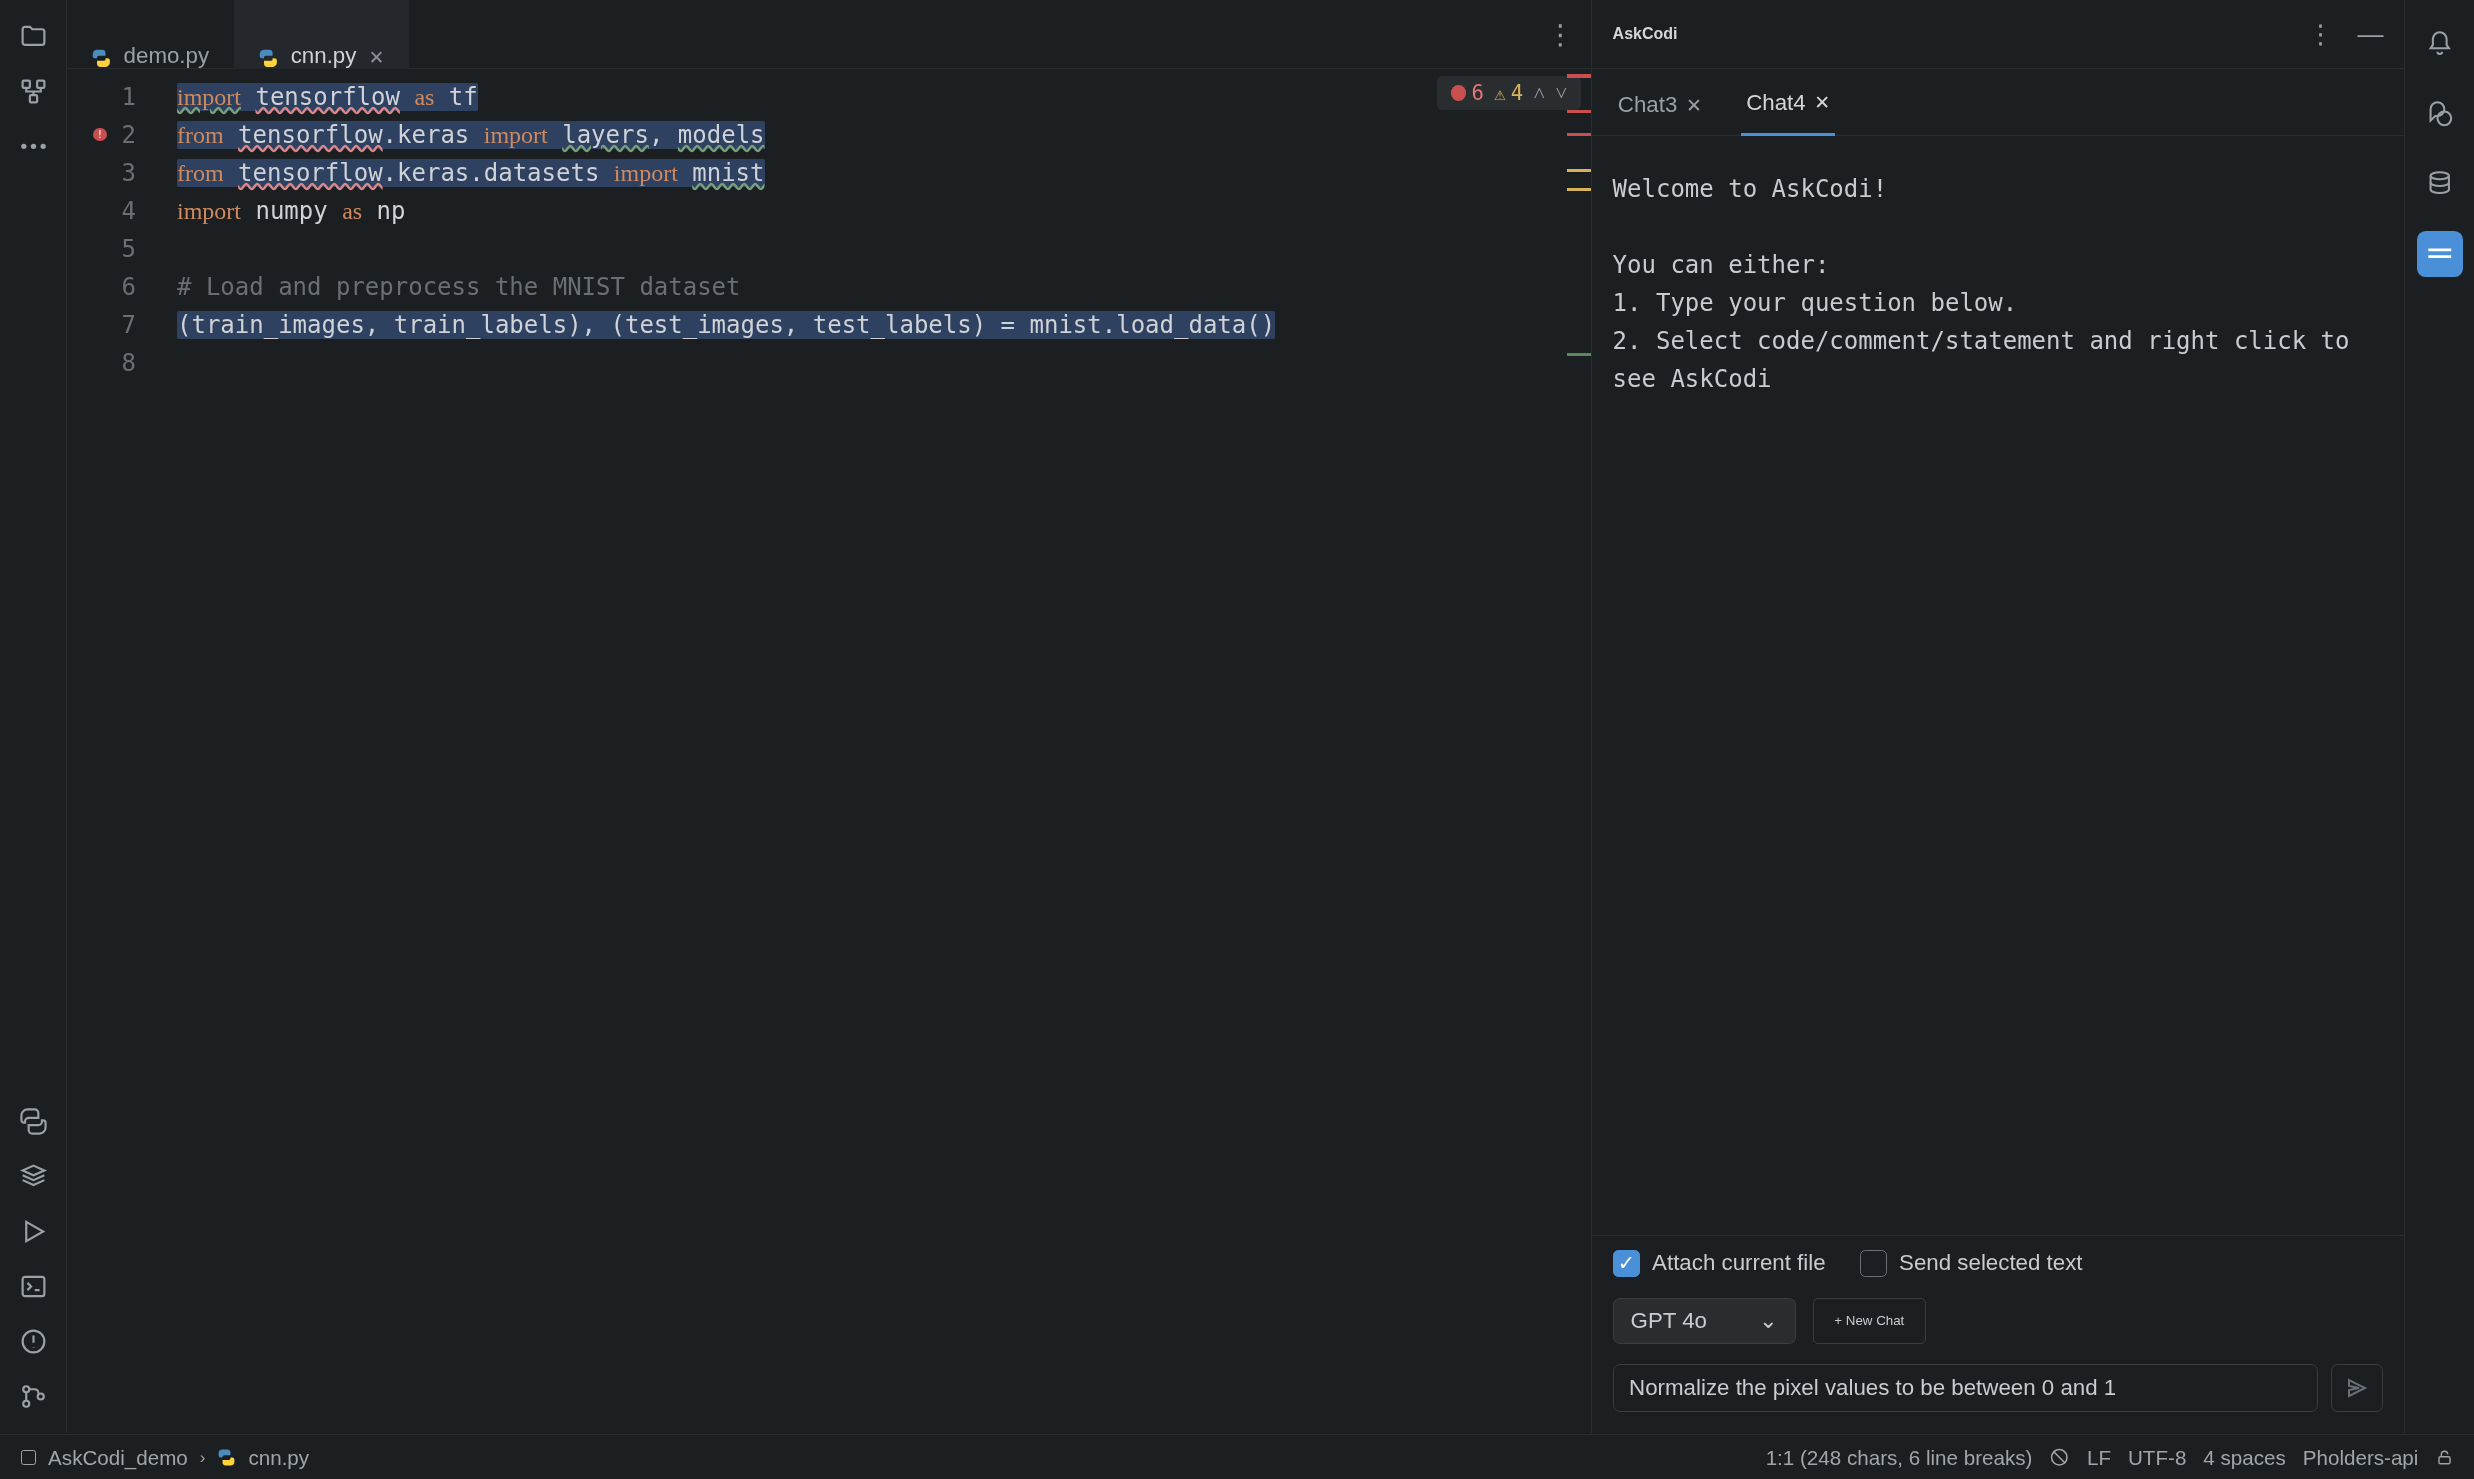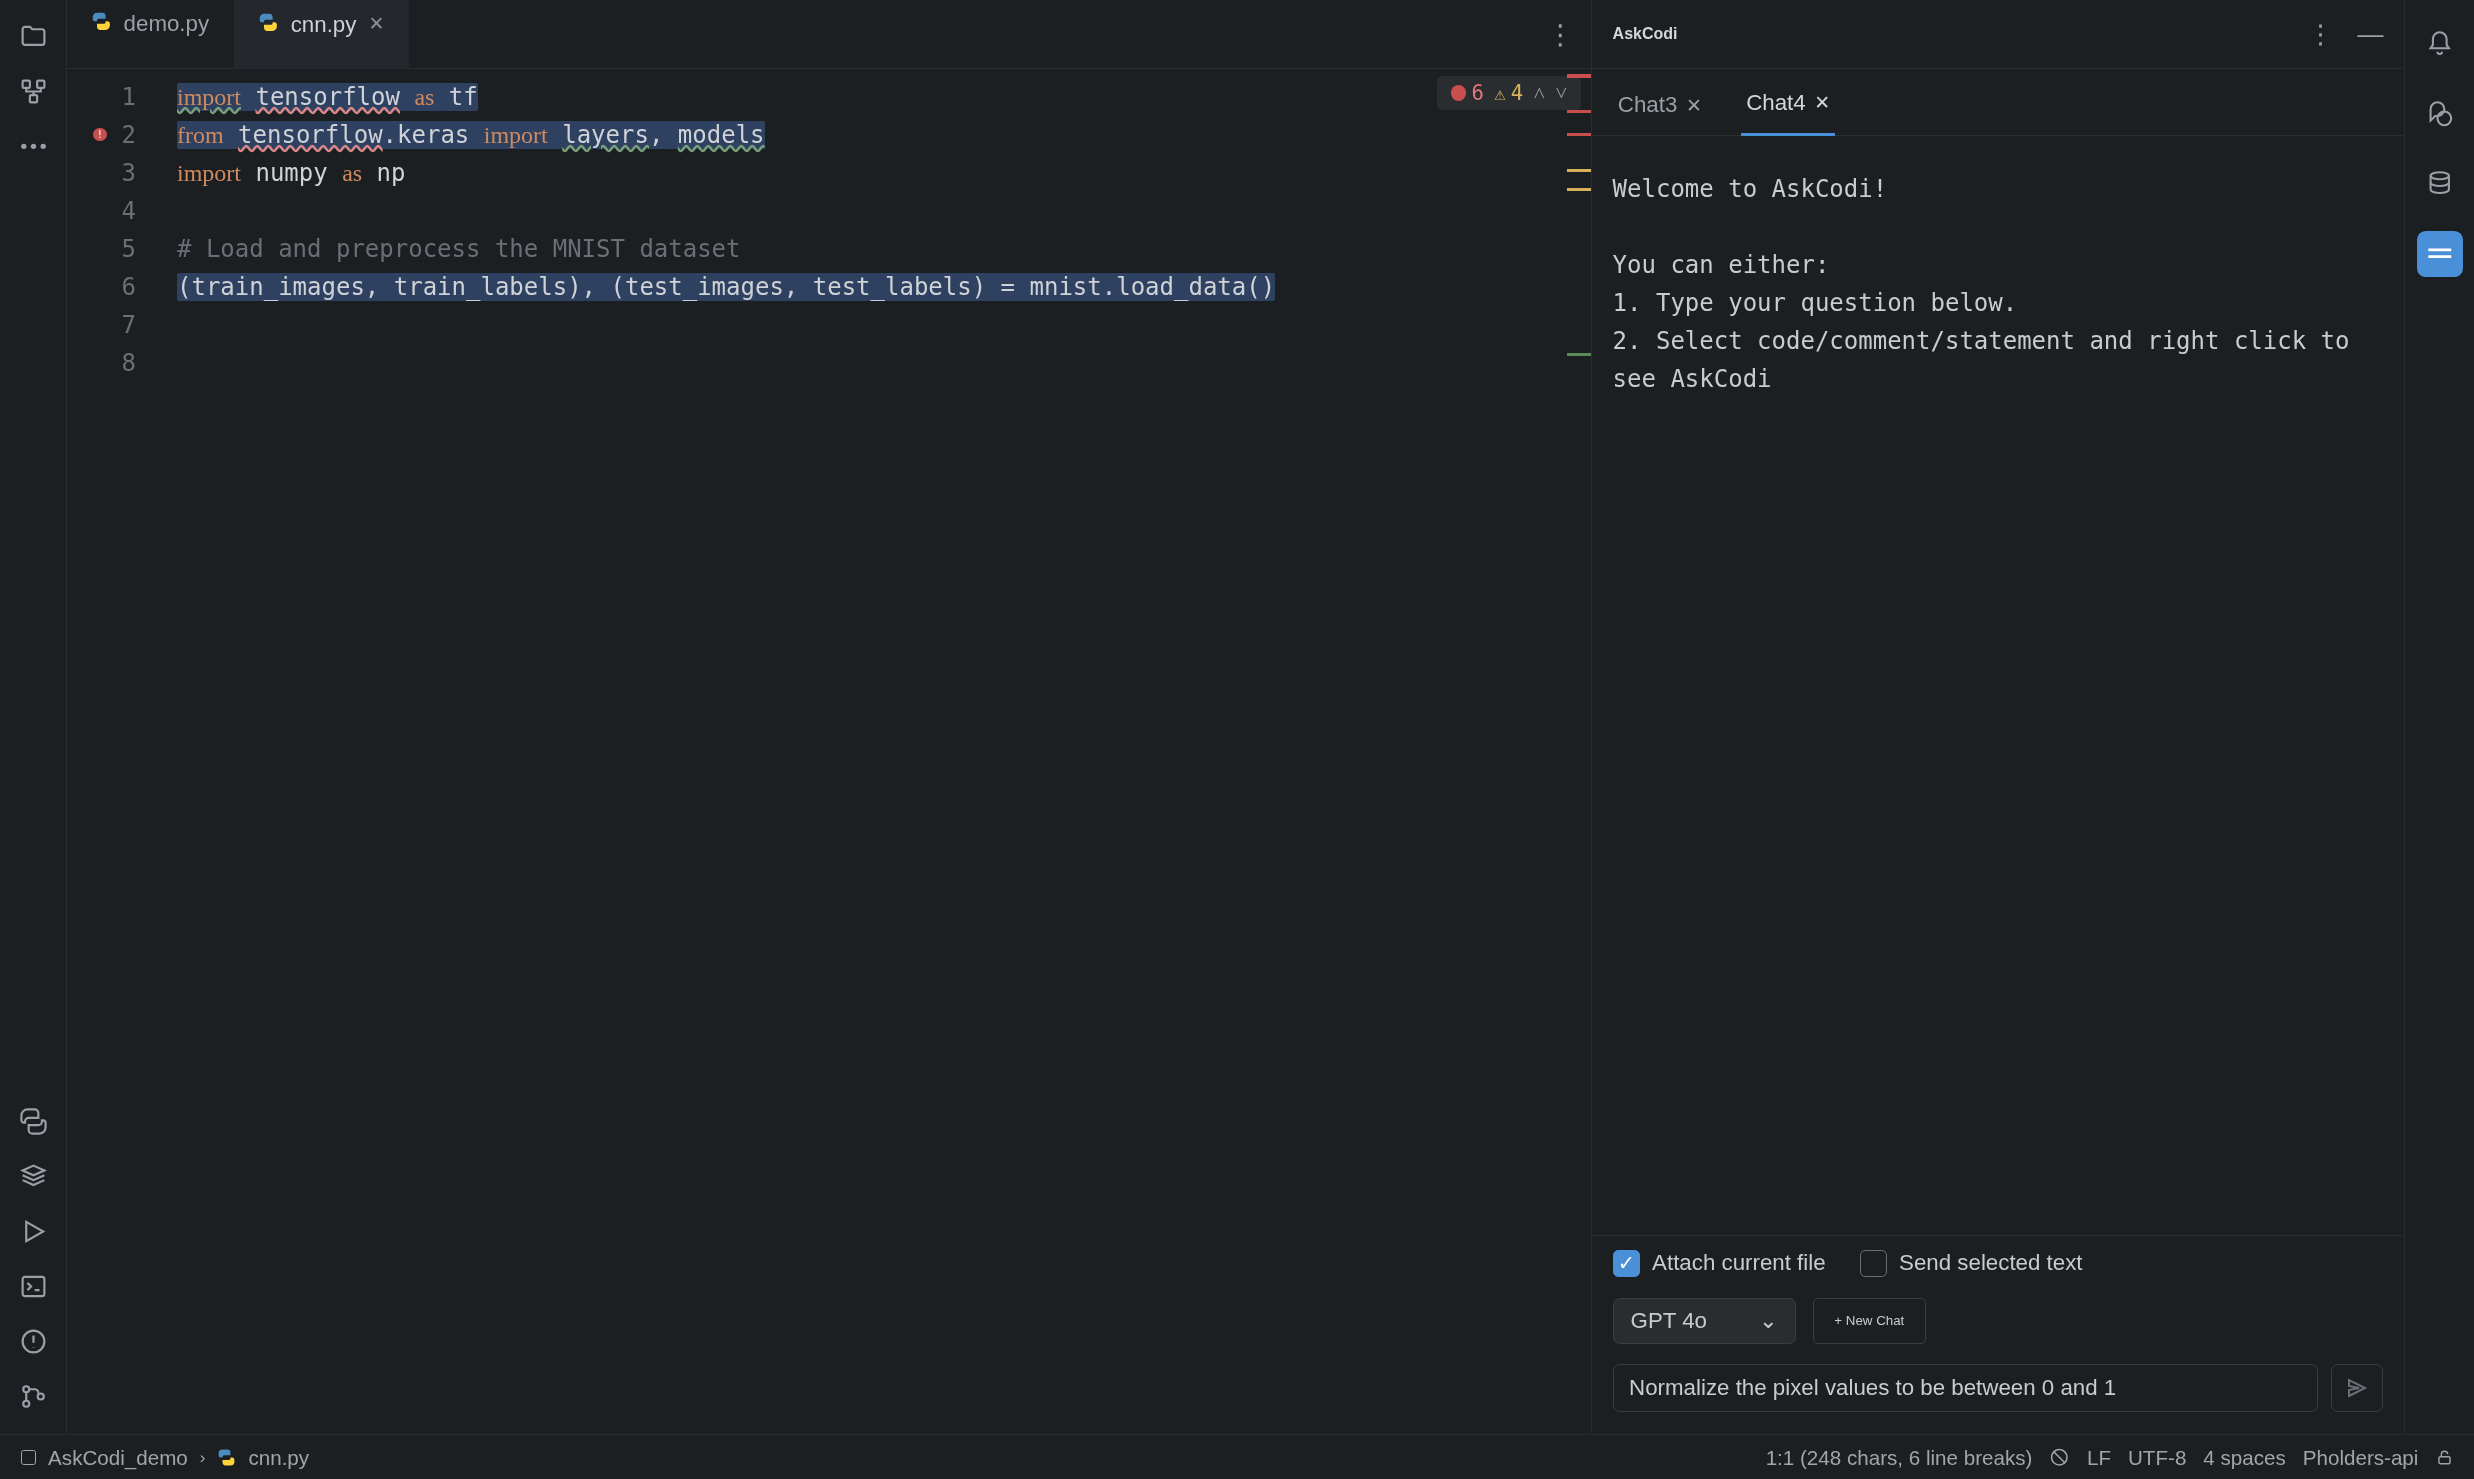--- a/index.html
+++ b/index.html
@@ -32,21 +32,21 @@
   background: #1c1f22;
 }
 
 
 .tab-bar {
   height: 69px; display: flex; align-items: center;
   background: #1c1f22; border-bottom: 0.9px solid #2a2d30;
   position: relative;
 }
 .tab {
-  height: 69px; padding: 11px 24px; display: flex; align-items: flex-start; gap: 12px;
+  height: 69px; padding: 0 24px; display: flex; align-items: flex-end; gap: 12px;
   color: #9aa0a6; cursor: pointer; border-right: 0.9px solid transparent;
 }
 .tab.active { background: #24272b; color: #cfd2d6; border-top: 1.7px solid transparent; }
 .tab .close { font-size: 19px; color: #8a8f95; }
 .file-icon { width: 20.6px; height: 20.6px; }
 .tab-more { position: absolute; right: 17px; color: #9aa0a6; font-size: 27.5px; }
 
 
 .code-area {
   position: absolute; left: 0; top: 69px; right: 0; bottom: 0;
@@ -266,20 +266,21 @@
           </span>
         <span class="diag-w">
             <span class="diag-tri">⚠</span>
             <span>4</span>
           </span>
         <span class="diag-nav">˄</span>
         <span class="diag-nav">˅</span>
       </div>
       <div class="code-line"><span class="sel"><span class="kw und">import</span> <span class="id und-err">tensorflow</span> <span class="kw">as</span> <span class="id">tf</span></span></div>
       <div class="code-line"><span class="sel"><span class="kw">from</span> <span class="id und-err">tensorflow</span><span class="id">.keras </span><span class="kw">import</span> <span class="id und">layers</span><span class="id">, </span><span class="id und">models</span></span></div>
+      <div class="code-line"><span class="sel"><span class="kw">from</span> <span class="id und-err">tensorflow</span><span class="id">.keras.datasets </span><span class="kw">import</span> <span class="id und">mnist</span></span></div>
       <div class="code-line"><span class="kw">import</span> <span class="id">numpy</span> <span class="kw">as</span> <span class="id">np</span></div>
       <div class="code-line"> </div>
       <div class="code-line"><span class="cm"># Load and preprocess the MNIST dataset</span></div>
       <div class="code-line"><span class="sel id">(train_images, train_labels), (test_images, test_labels) = mnist.load_data()</span></div>
       <div class="code-line"> </div>
     </div>
   </div>
 
   <div class="minimap">
     <div class="mm-mark mm-red" style="top:5.2px;"></div>

